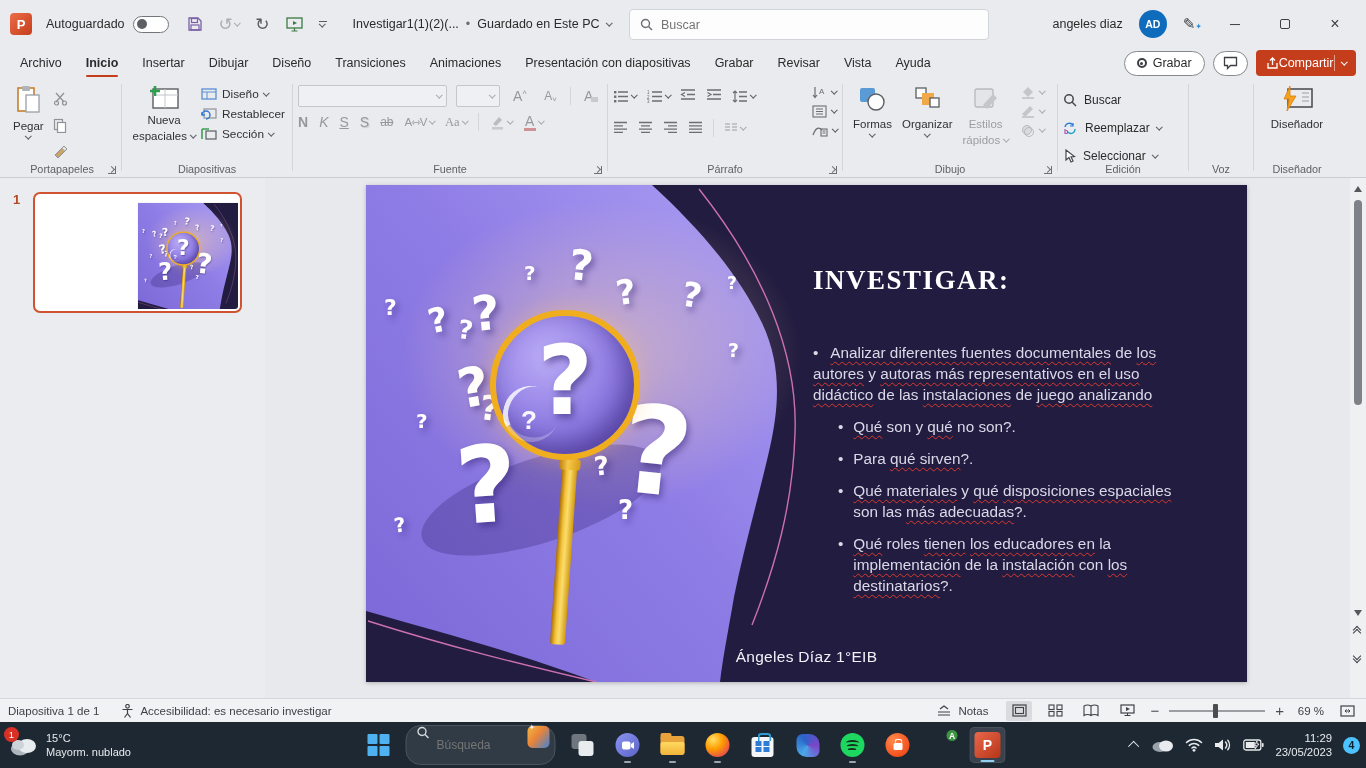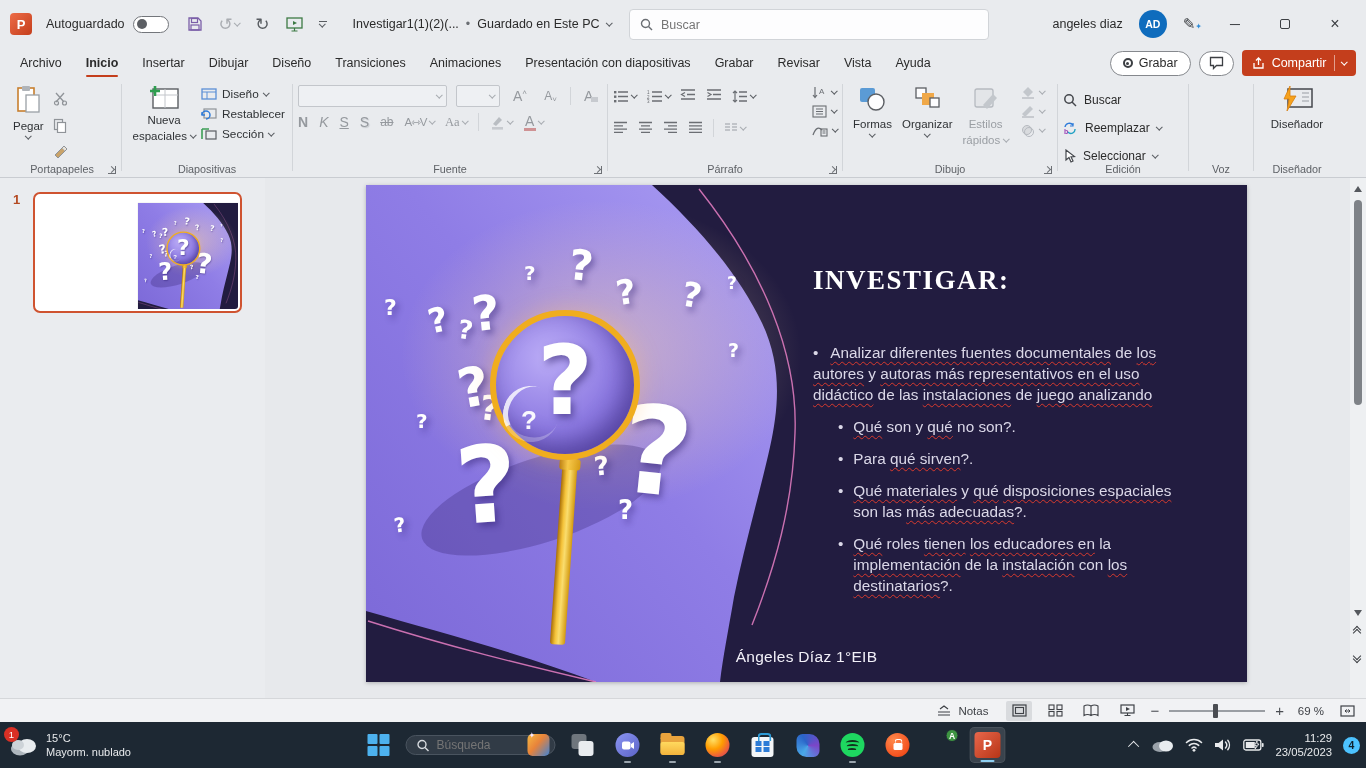--- a/index.html
+++ b/index.html
@@ -29,21 +29,21 @@
 
   
   .tabsrow { height:30px; background:#e9ebee; display:flex; align-items:center; padding:0 8px; position:relative; }
   .rtab { font-size:12.5px; color:#2b2b2b; padding:5px 12px; position:relative; white-space:nowrap; }
   .rtab.active { font-weight:bold; }
   .rtab.active::after { content:""; position:absolute; left:12px; right:12px; bottom:-2px; height:2.5px; background:#c43e1c; border-radius:2px; }
   .tabs-right { position:absolute; right:10px; top:2px; display:flex; align-items:center; gap:8px; }
   .pill { background:#fff; border:1px solid #85888d; border-radius:14px; height:25px; display:flex; align-items:center; gap:6px; padding:0 12px; font-size:12.5px; color:#2b2b2b; }
   .rec-dot { width:10px; height:10px; border:2px solid #3c3f43; border-radius:50%; position:relative; }
   .rec-dot::after { content:""; position:absolute; inset:1.5px; background:#3c3f43; border-radius:50%; }
-  .share-btn { background:#c43e1c; color:#fff; border-radius:4px; height:26px; display:flex; align-items:center; gap:7px; padding:0 10px; font-size:12.5px; }
+  .share-btn { background:#c43e1c; color:#fff; border-radius:4px; height:26px; display:flex; align-items:center; padding:0 10px; font-size:12.5px; }
   .share-btn .dd { border-left:1px solid rgba(255,255,255,.5); padding-left:7px; height:16px; display:flex; align-items:center; }
 
   
   .ribbon { height:100px; background:#e9ebee; border-bottom:1px solid #c9ccd1; display:flex; padding:2px 4px 0 4px; }
   .rgroup { position:relative; display:flex; flex-direction:column; padding:3px 4px 16px; }
   .rsep { width:1px; background:#d2d5d9; margin:4px 1px 6px; }
   .rlabel { position:absolute; bottom:2px; left:0; right:0; text-align:center; font-size:10.8px; color:#5e6166; }
   .launcher { position:absolute; bottom:3px; right:4px; width:8px; height:8px; border-right:1.3px solid #6d7075; border-bottom:1.3px solid #6d7075; }
   .launcher::after { content:""; position:absolute; right:1.5px; bottom:1.5px; width:4px; height:4px; border-right:1.3px solid #6d7075; border-bottom:1.3px solid #6d7075; transform:rotate(-45deg); }
   .rbody { display:flex; flex:1; }
@@ -117,21 +117,21 @@
   .wcloud { position:relative; width:30px; height:24px; }
   .wbadge { position:absolute; left:-4px; top:-6px; width:15px; height:15px; background:#d93025; border-radius:50%; color:#fff; font-size:9.5px; display:flex; align-items:center; justify-content:center; z-index:2; }
   .wtxt { font-size:11px; line-height:1.3; }
   .tb-center { position:absolute; left:50%; transform:translateX(-50%); display:flex; align-items:center; gap:9px; }
   .tbi { width:36px; height:36px; display:flex; align-items:center; justify-content:center; border-radius:5px; position:relative; }
   .tbi.run::after { content:""; position:absolute; bottom:0px; left:50%; transform:translateX(-50%); width:7px; height:2.5px; border-radius:2px; background:#9aa4ad; }
   .tbi.active-app { background:rgba(255,255,255,.13); border:1px solid rgba(255,255,255,.08); }
   .tbi.active-app::after { content:""; position:absolute; bottom:0px; left:50%; transform:translateX(-50%); width:14px; height:2.5px; border-radius:2px; background:#8fd0f2; }
   .start-ico { display:grid; grid-template-columns:10px 10px; grid-template-rows:10px 10px; gap:1.5px; }
   .start-ico span { background:#4db2ef; border-radius:1px; }
-  .tsearch { width:150px; height:20px; background:#313b46; border:1px solid #4a545f; border-radius:15px; display:flex; align-items:center; padding:0 5px 0 10px; gap:7px; }
+  .tsearch { width:150px; height:40px; background:#313b46; border:1px solid #4a545f; border-radius:15px; display:flex; padding:0 5px 0 10px; gap:7px; }
   .tsearch input { background:transparent; border:none; outline:none; color:#d6dade; font-size:12px; width:76px; font-family:inherit; }
   .tsearch .simg { width:22px; height:22px; border-radius:5px; background:linear-gradient(130deg,#f5b942 0%,#e8833a 45%,#3f83d6 100%); position:relative; margin-left:auto; }
   .tsearch .simg::after { content:"✦"; position:absolute; left:1px; top:-3px; font-size:8px; color:#f9e7ff; }
   .taskview { position:relative; width:22px; height:22px; }
   .taskview .bk { position:absolute; left:0; top:0; width:15px; height:15px; background:#6f767d; border-radius:3px; }
   .taskview .fr { position:absolute; right:0; bottom:0; width:15px; height:15px; background:#e9ecef; border-radius:3px; }
   .chat-ico { width:24px; height:24px; border-radius:50%; background:linear-gradient(135deg,#8b95f2,#5b63c7); display:flex; align-items:center; justify-content:center; }
   .folder-ico { position:relative; width:24px; height:19px; }
   .folder-ico .bk { position:absolute; inset:0; background:#e8a33d; border-radius:3px; }
   .folder-ico .tab { position:absolute; left:0; top:-3px; width:11px; height:6px; background:#e8a33d; border-radius:2px 2px 0 0; }
@@ -742,20 +742,30 @@
         <span></span>
       </span>
     <span class="dchv down" style="top:478px;">
         <span></span>
         <span></span>
       </span>
   </div>
 </div>
 
 <div class="statusbar">
+  <div class="sb-left">
+    <span>Diapositiva 1 de 1</span>
+    <span class="sb-item">
+      <svg width="13" height="14" viewBox="0 0 13 14">
+          <circle cx="6.5" cy="2.3" r="1.8" fill="none" stroke="#3e4146" stroke-width="1.2"></circle>
+          <path d="M1.5 5.5 h10 M6.5 5.5 v4 M6.5 9.5 L3.5 13.5 M6.5 9.5 L9.5 13.5" fill="none" stroke="#3e4146" stroke-width="1.2"></path>
+        </svg>
+      <span>Accesibilidad: es necesario investigar</span>
+    </span>
+  </div>
   <div class="sb-right">
     <span class="sb-item" style="margin-right:8px;">
       <svg width="16" height="12" viewBox="0 0 16 12">
           <path d="M4 4 L8 1 L12 4" fill="none" stroke="#3e4146" stroke-width="1.2"></path>
           <path d="M2 7 h12 M2 10 h12" stroke="#3e4146" stroke-width="1.2"></path>
         </svg>
       <span>Notas</span>
     </span>
     <span class="viewbtn active">
         <svg width="15" height="13" viewBox="0 0 15 13">

